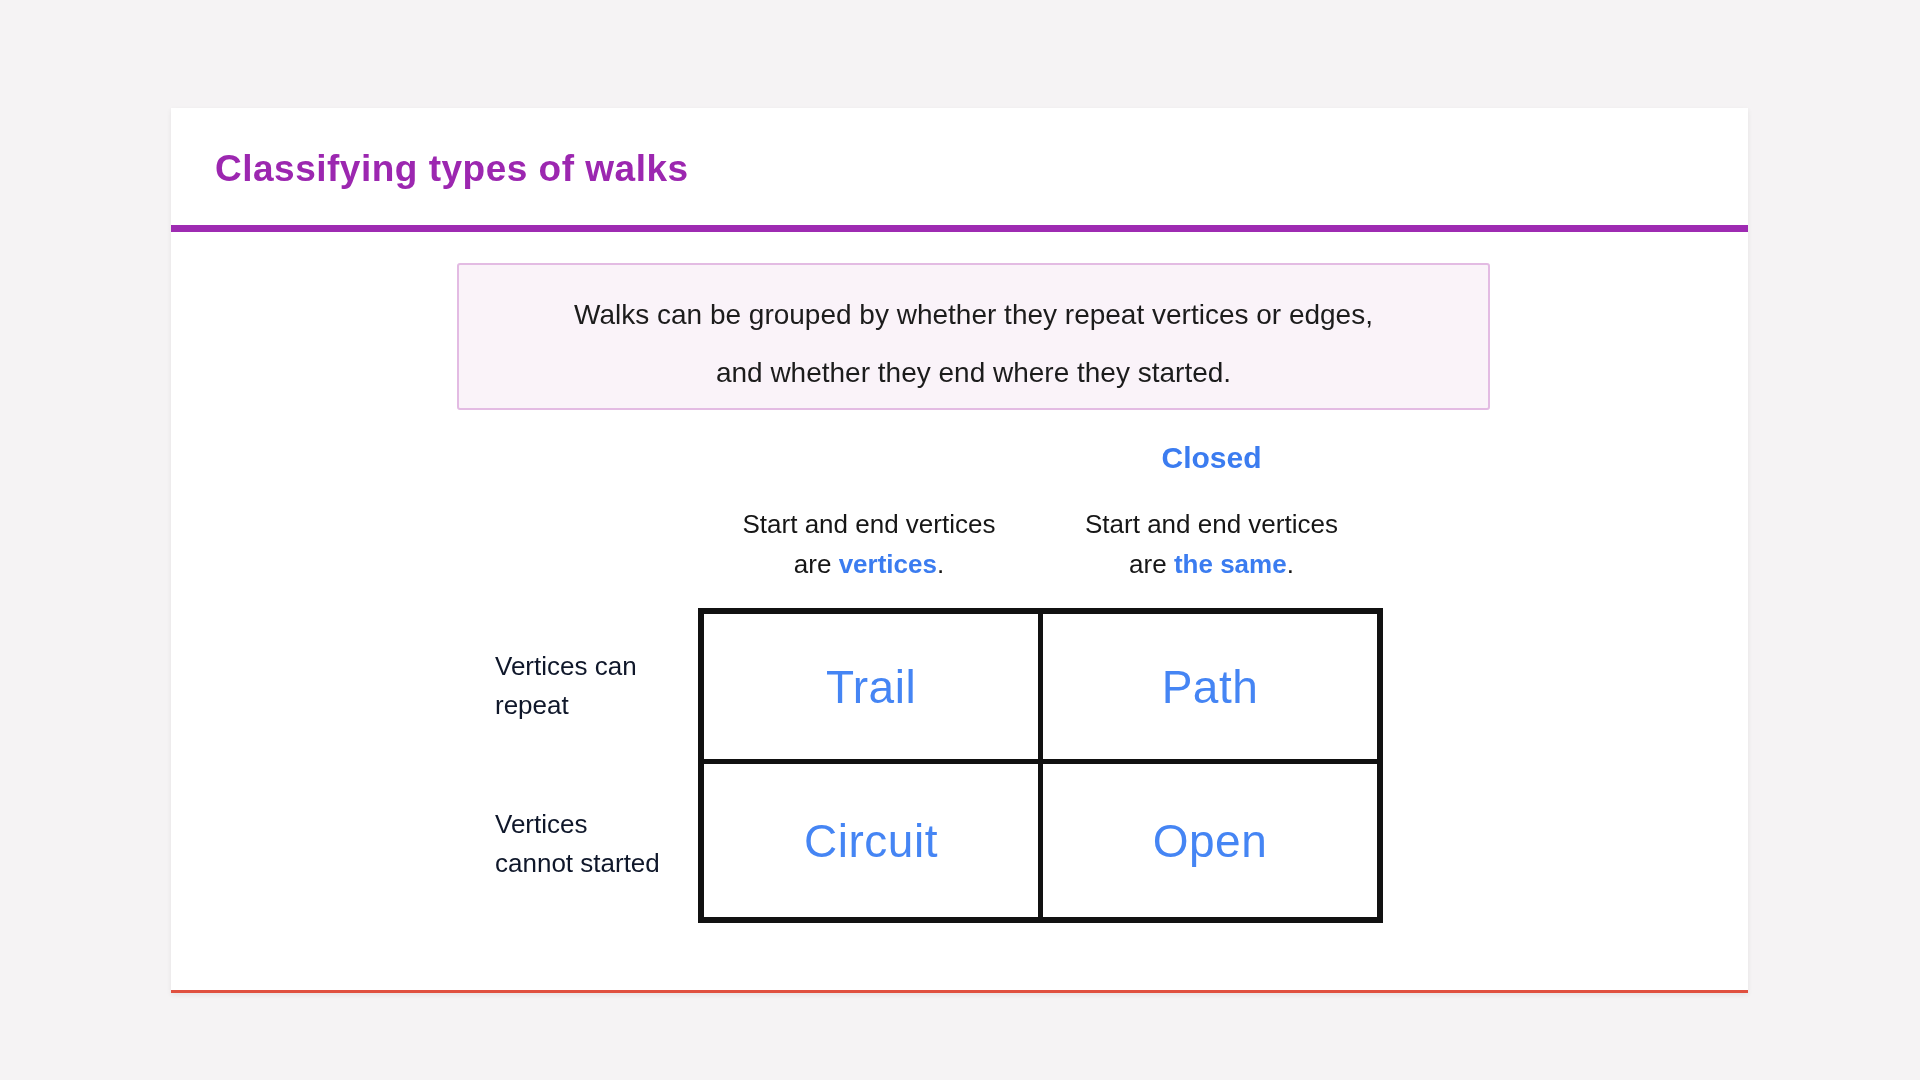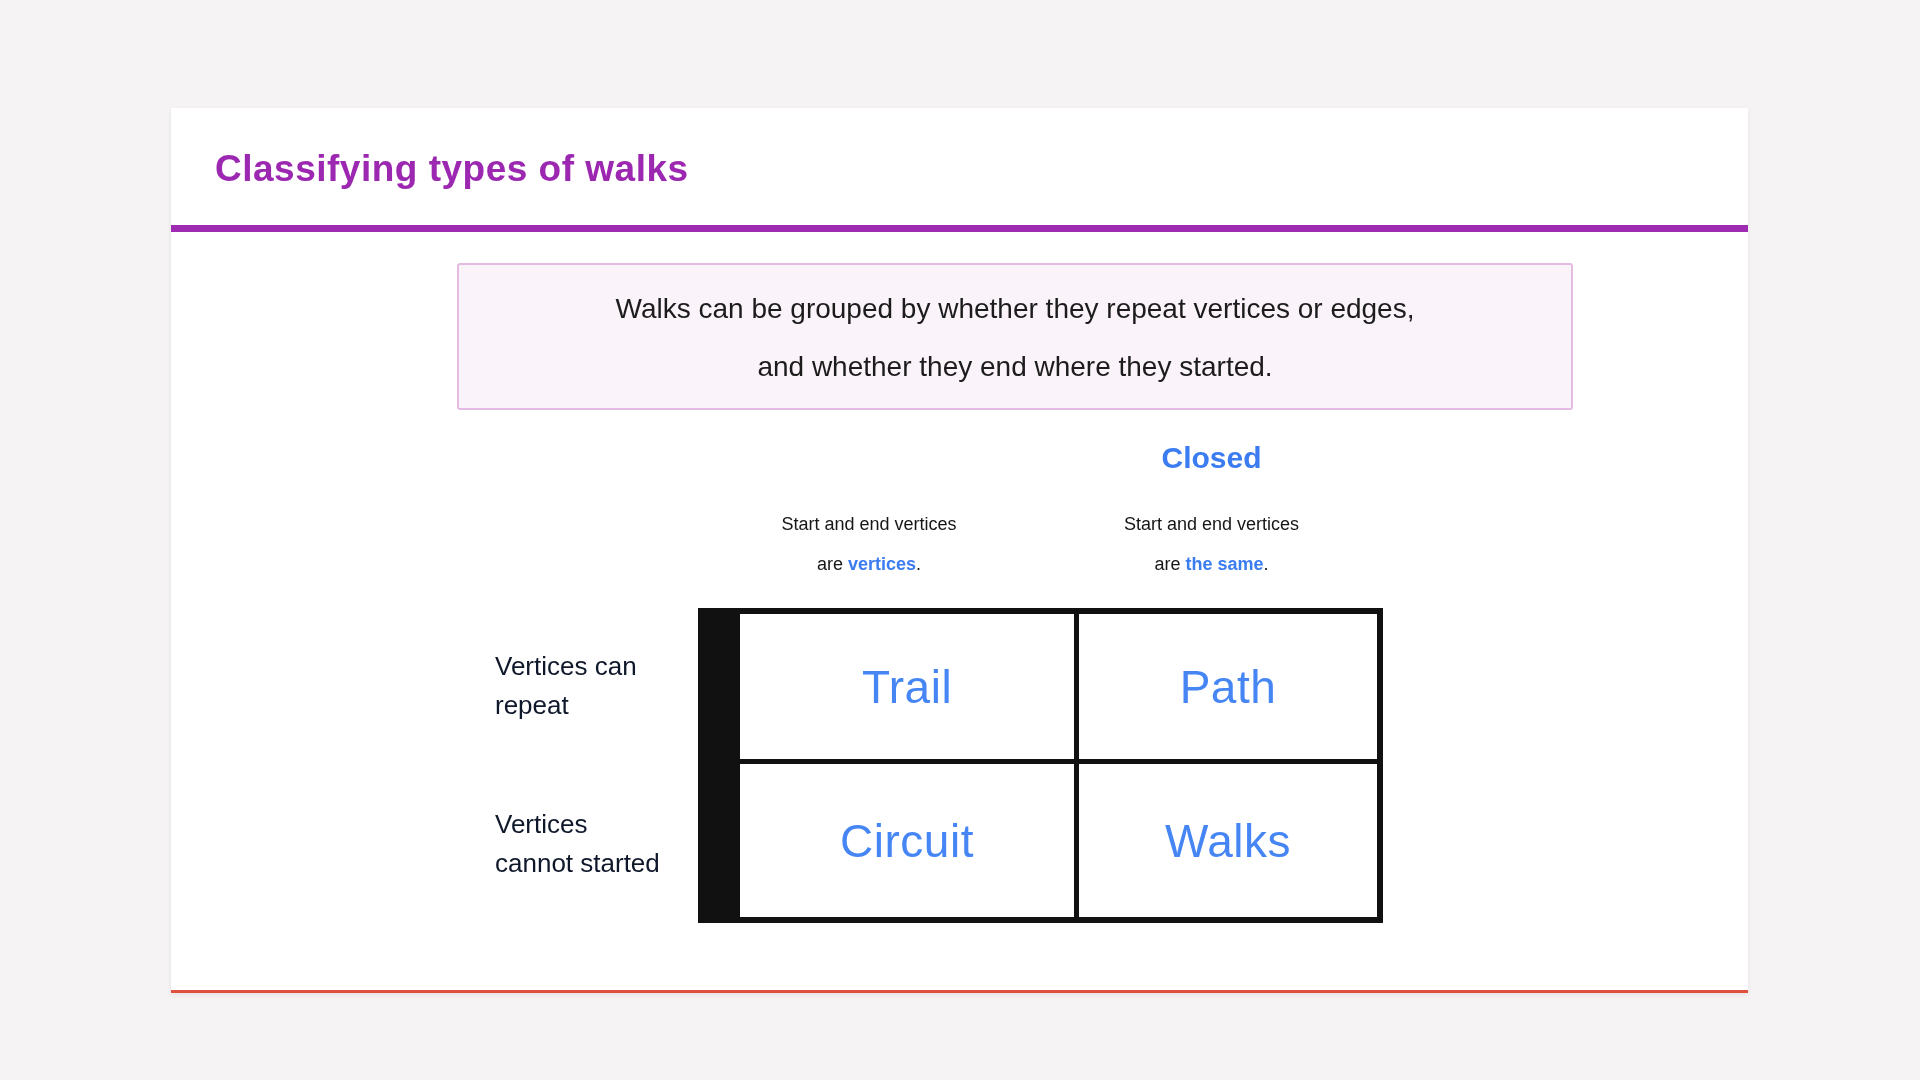--- a/index.html
+++ b/index.html
@@ -37,27 +37,27 @@
     left: 0;
     right: 0;
     top: 117px;
     height: 7px;
     background: var(--divider-purple, #9C27B0);
   }
   .note {
     position: absolute;
     left: 286px;
     top: 155px;
-    width: 1116px;
+    width: 1033px;
     height: 147px;
     box-sizing: border-box;
     background: var(--note-bg, #FAF3F9);
     border: 2px solid var(--note-border, #E3BBE3);
     border-radius: 3px;
-    padding-top: 15px;
+    padding-top: 21px;
     text-align: center;
     font-size: 28px;
     line-height: 58px;
     color: #1C1C1C;
   }
   .note p { margin: 0; }
 
   .col { position: absolute; text-align: center; }
   .col-1 { left: 527px; width: 342px; }
   .col-2 { left: 869px; width: 343px; }
@@ -65,21 +65,21 @@
   .col-head {
     top: 330px;
     height: 40px;
     line-height: 40px;
     font-size: 30px;
     font-weight: 700;
     color: var(--accent-blue, #3B7CF0);
   }
   .col-desc {
     top: 396px;
-    font-size: 18px;
+    font-size: 26px;
     line-height: 40px;
     color: #161616;
   }
   .col-desc .hl {
     color: var(--accent-blue, #3B7CF0);
     font-weight: 700;
   }
 
   .grid-table {
     position: absolute;
@@ -87,21 +87,20 @@
     top: 500px;
     width: 685px;
     height: 315px;
     box-sizing: border-box;
     background: var(--table-border, #111111);
     border: 6px solid var(--table-border, #111111);
     display: grid;
     grid-template-columns: 334px 1fr;
     grid-template-rows: 145px 1fr;
     gap: 5px;
-    padding-left: 36px;
   }
   .cell {
     background: #FFFFFF;
     display: flex;
     align-items: center;
     justify-content: center;
     font-size: 46px;
     font-weight: 500;
     letter-spacing: 0.5px;
     color: var(--cell-blue, #4585F4);
@@ -151,16 +150,16 @@
 
   <div class="row-label row-label-2">
     <div>Vertices</div>
     <div>cannot started</div>
   </div>
 
   <div class="grid-table">
     <div class="cell">Trail</div>
     <div class="cell">Path</div>
     <div class="cell">Circuit</div>
-    <div class="cell">Walks</div>
+    <div class="cell">Open</div>
   </div>
 
 </div>
 
 </body></html>

